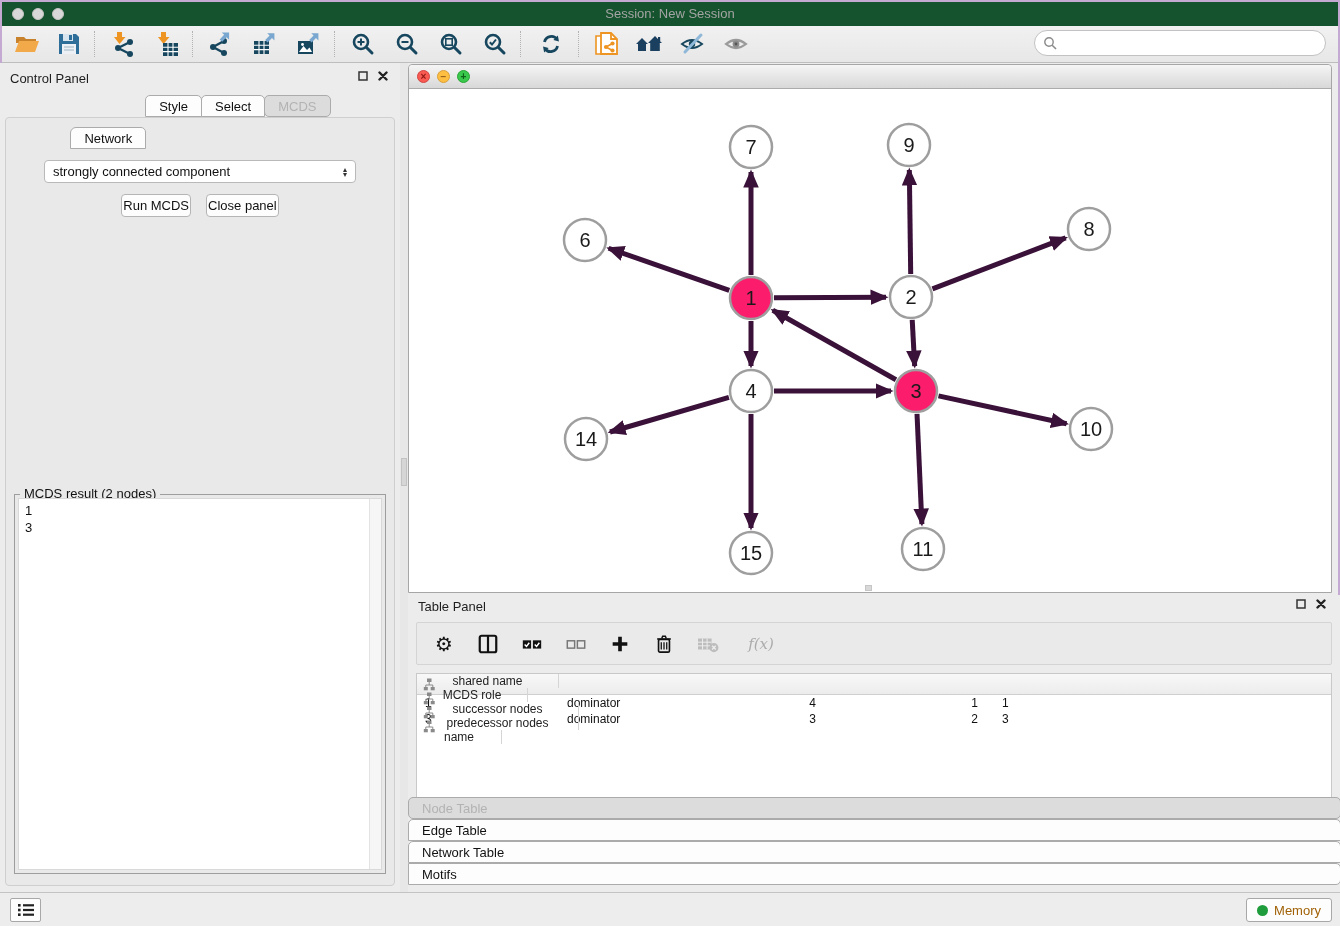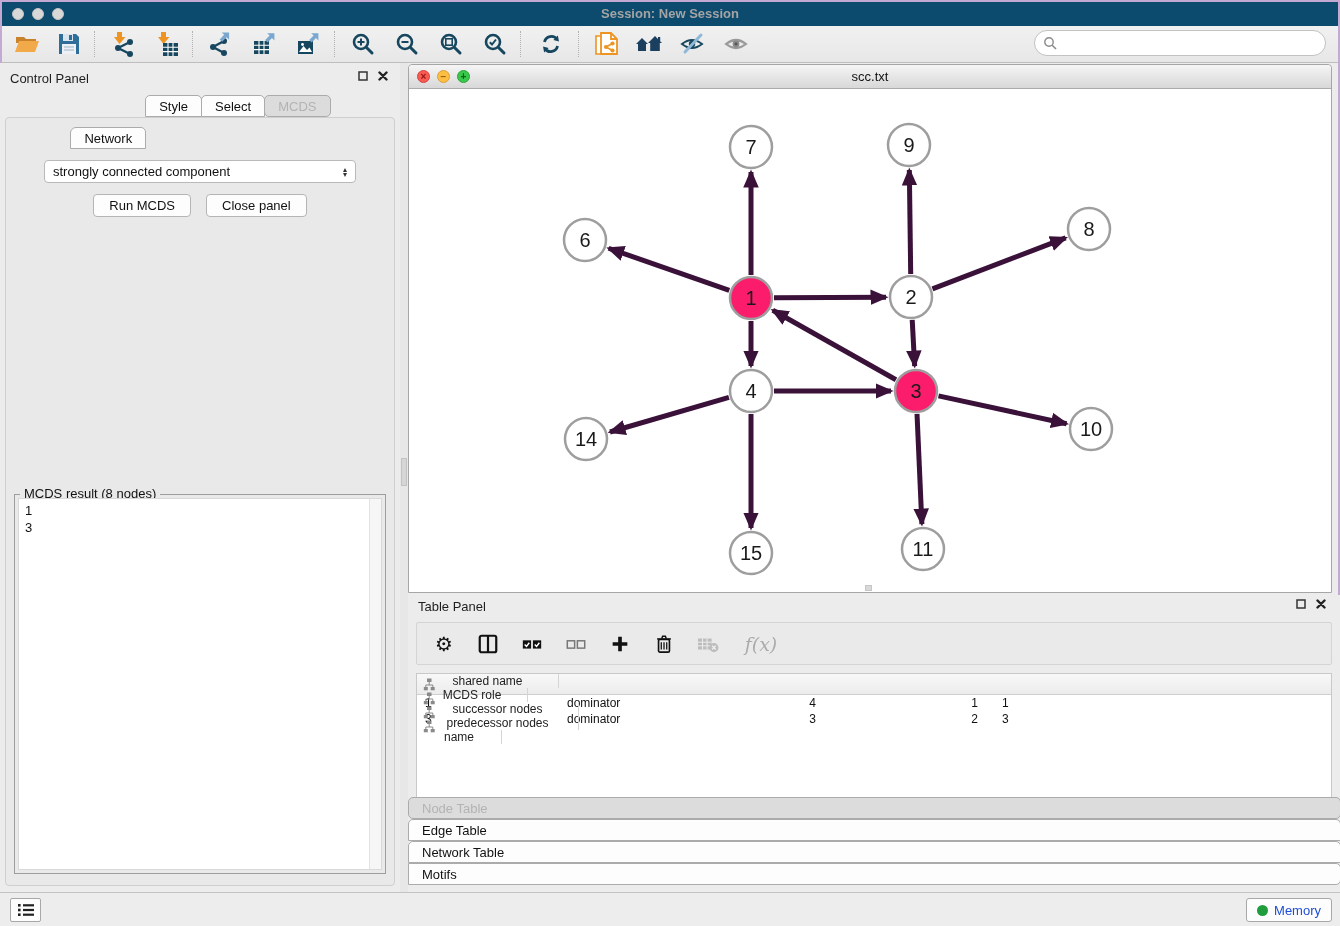--- a/index.html
+++ b/index.html
@@ -6,21 +6,21 @@
   html,body { width:1340px; height:926px; font-family:"Liberation Sans",sans-serif; background:#ECECEC; overflow:hidden; }
   .app { position:relative; width:1340px; height:926px; background:#ECECEC; }
   .abs { position:absolute; }
 
   
   .strip-top{left:0;top:0;width:1340px;height:2px;background:#C4A9D2;}
   .strip-left{left:0;top:0;width:2px;height:926px;background:#C4A9D2;}
   .strip-right{right:0;top:0;width:2px;height:926px;background:#C4A9D2;}
 
   
-  .titlebar{left:2px;top:2px;right:2px;height:28px;background:#0c4a6e;border-bottom:1px solid #DADADA;font-weight:bold;}
+  .titlebar{left:2px;top:2px;right:2px;height:28px;background:#14532d;border-bottom:1px solid #DADADA;}
   .traffic-inactive{position:absolute;left:10px;top:6px;display:flex;gap:8px;}
   .traffic-inactive span{width:12px;height:12px;border-radius:50%;background:#D8D8D8;border:1px solid #C3C3C3;}
   .win-title{position:absolute;left:0;right:0;top:4px;text-align:center;font-size:13px;color:#A4A4A4;}
 
   
   .toolbar{left:2px;top:26px;right:2px;height:37px;background:linear-gradient(#F1F1F1,#E7E7E7);border-bottom:1px solid #BDBDBD;}
   .tb-btn{position:absolute;top:2px;width:34px;height:32px;display:flex;align-items:center;justify-content:center;cursor:default;}
   .tb-sep{position:absolute;top:5px;height:26px;width:0;border-left:1px dotted #B2B2B2;}
   .searchbox{position:absolute;right:12px;top:4px;width:292px;height:26px;background:#fff;border:1px solid #C2C2C2;border-radius:13px;display:flex;align-items:center;padding-left:8px;gap:4px;}
   .searchbox input{border:none;outline:none;flex:1;font-size:13px;background:transparent;height:20px;}
@@ -31,21 +31,21 @@
   .panel-hdr-icons{position:absolute;right:12px;top:8px;display:flex;gap:10px;align-items:center;}
   .cp-tabs{position:absolute;left:0;top:32px;width:100%;display:flex;justify-content:center;}
   .tab{height:22px;padding:3px 13px;font-size:13px;background:#FDFDFD;border:1px solid #ABABAB;margin-right:-1px;color:#111;border-radius:5px 5px 0 0;position:relative;z-index:1;}
   .tab.first{border-top-left-radius:6px;margin-top:32px;}
   .tab.active{background:#DCDCDC;color:#B3B3B3;border-radius:5px;z-index:0;}
   .cp-content{position:absolute;left:5px;right:5px;top:54px;bottom:6px;background:#E9E9E9;border:1px solid #CFCFCF;border-radius:4px;}
   .opt-label{position:absolute;left:0;right:0;top:18px;text-align:center;font-size:13px;color:#111;}
   .select-box{position:absolute;left:38px;right:38px;top:42px;height:23px;background:#fff;border:1px solid #B9B9B9;border-radius:4px;display:flex;align-items:center;padding:0 8px;font-size:13px;color:#111;}
   .select-box .stepper{margin-left:auto;display:flex;flex-direction:column;line-height:5px;font-size:8px;color:#333;}
   .cp-buttons{position:absolute;left:0;right:0;top:76px;display:flex;justify-content:center;gap:15px;}
-  .btn{background:#FDFDFD;border:1px solid #B5B5B5;border-radius:4px;font-size:13px;color:#111;padding:3px 15px;height:23px;text-align:center;}
+  .btn{background:#FDFDFD;border:1px solid #B5B5B5;border-radius:4px;font-size:13px;color:#111;padding:3px 1px;height:23px;text-align:center;}
   .groupbox{position:absolute;left:8px;right:8px;top:376px;bottom:11px;border:1px solid #9E9E9E;}
   .groupbox .legend{position:absolute;top:-9px;left:5px;background:#E9E9E9;padding:0 4px;font-size:13px;color:#111;}
   .groupbox .inner{position:absolute;inset:3px;background:#fff;border:1px solid #D9D9D9;}
   .result-lines{position:absolute;left:6px;top:3px;font-size:13px;line-height:17px;color:#111;white-space:pre-line;}
   .v-scroll{position:absolute;right:0;top:0;bottom:0;width:12px;background:#F6F6F6;border-left:1px solid #E3E3E3;}
 
   
   .v-splitter{left:400px;top:63px;width:8px;height:829px;background:#E7E7E7;}
   .v-splitter .handle{position:absolute;left:1px;top:395px;width:6px;height:28px;background:#D6D6D6;border:1px solid #C2C2C2;}
 
@@ -58,35 +58,35 @@
   .tl.yellow{background:#FDBE41;border:1px solid #D9A03A;color:#95611A;}
   .tl.green{background:#39C74C;border:1px solid #2AA636;color:#0E6217;}
   .net-title{position:absolute;left:0;right:0;top:4px;text-align:center;font-size:13px;color:#111;}
   .net-canvas{position:absolute;left:0;top:24px;width:922px;height:503px;background:#fff;}
   .canvas-handle{position:absolute;left:456px;bottom:1px;width:7px;height:6px;background:#D9D9D9;border:1px solid #C6C6C6;}
 
   
   .table-panel{left:408px;top:595px;width:932px;height:297px;background:#ECECEC;}
   .tp-toolbar{position:absolute;left:8px;right:8px;top:27px;height:43px;background:#EAEAEA;border:1px solid #D4D4D4;border-radius:2px;display:flex;align-items:center;gap:18px;padding-left:14px;}
   .tp-toolbar .ticon{display:flex;align-items:center;justify-content:center;width:26px;height:26px;}
-  .fx{font-family:"DejaVu Serif",serif;font-style:italic;font-size:19px;color:#ABABAB;}
+  .fx{font-family:"DejaVu Serif",serif;font-style:italic;font-size:15px;color:#ABABAB;}
   .gear-char{font-size:20px;color:#111;font-family:"DejaVu Sans",sans-serif;line-height:22px;}
   .tp-table{position:absolute;left:8px;right:8px;top:78px;bottom:40px;background:#fff;border:1px solid #C9C9C9;overflow:hidden;}
   .thead{display:flex;height:21px;background:linear-gradient(#F8F8F8,#ECECEC);border-bottom:1px solid #CFCFCF;flex-direction:column;}
   .th{position:relative;border-right:1px solid #D5D5D5;font-size:12px;color:#222;display:flex;align-items:center;justify-content:center;}
   .th .tree{position:absolute;left:6px;top:4px;}
   .trow{display:flex;height:16px;font-size:12px;color:#111;}
   .td{padding:0 8px;overflow:hidden;white-space:nowrap;line-height:16px;}
   .td.num{text-align:right;padding-right:16px;}
   .tp-tabs{position:absolute;left:0;right:0;bottom:7px;display:flex;justify-content:center;flex-direction:column;}
 
   
   .statusbar{left:0;top:892px;width:1340px;height:34px;background:#EDEDED;border-top:1px solid #C3C3C3;}
   .sb-btn{position:absolute;left:10px;top:5px;width:31px;height:24px;background:#FDFDFD;border:1px solid #A8A8A8;border-radius:2px;display:flex;align-items:center;justify-content:center;}
-  .mem-btn{position:absolute;right:8px;top:5px;height:24px;background:#FDFDFD;border:1px solid #A8A8A8;border-radius:3px;display:flex;align-items:center;gap:6px;padding:0 10px;font-size:13px;color:#1d4ed8;}
+  .mem-btn{position:absolute;right:8px;top:5px;height:24px;background:#FDFDFD;border:1px solid #A8A8A8;border-radius:3px;display:flex;align-items:center;gap:6px;padding:0 10px;font-size:13px;color:#a16207;}
   .mem-dot{width:11px;height:11px;border-radius:50%;background:#1F9D3C;}
   svg{display:block;}
 </style>
 </head>
 <body>
 
 <div class="app">
   <div class="abs strip-top"></div>
   <div class="abs strip-left"></div>
   <div class="abs strip-right"></div>
@@ -260,42 +260,41 @@
         <span class="stepper">
             <span>▴</span>
             <span>▾</span>
           </span>
       </div>
       <div class="cp-buttons">
         <button class="btn">Run MCDS</button>
         <button class="btn">Close panel</button>
       </div>
       <div class="groupbox">
-        <div class="legend">MCDS result (8 nodes)</div>
+        <div class="legend">MCDS result (2 nodes)</div>
         <div class="inner">
           <div class="result-lines">1
 3</div>
           <div class="v-scroll"></div>
         </div>
       </div>
     </div>
   </div>
 
   <div class="abs v-splitter">
     <div class="handle"></div>
   </div>
 
   <div class="abs net-window">
     <div class="net-titlebar">
       <div class="traffic-active">
         <div class="tl red">×</div>
         <div class="tl yellow">−</div>
         <div class="tl green">+</div>
       </div>
-      <div class="net-title">scc.txt</div>
     </div>
     <div class="net-canvas">
       <svg id="graph-svg" width="922" height="503" viewBox="0 0 922 503">
           <defs>
             <marker id="arrow" markerWidth="4.2" markerHeight="3.4" refX="3.1" refY="1.55" orient="auto">
               <path d="M0,0 L3.6,1.55 L0,3.1 Z" fill="#3A1139"></path>
             </marker>
           </defs>
           <line x1="342" y1="186" x2="342" y2="83" stroke="#3A1139" stroke-width="5" marker-end="url(#arrow)"></line>
           <line x1="320.28718253123094" y1="201.4135938964542" x2="199.60088855300984" y2="159.24609359081066" stroke="#3A1139" stroke-width="5" marker-end="url(#arrow)"></line>

